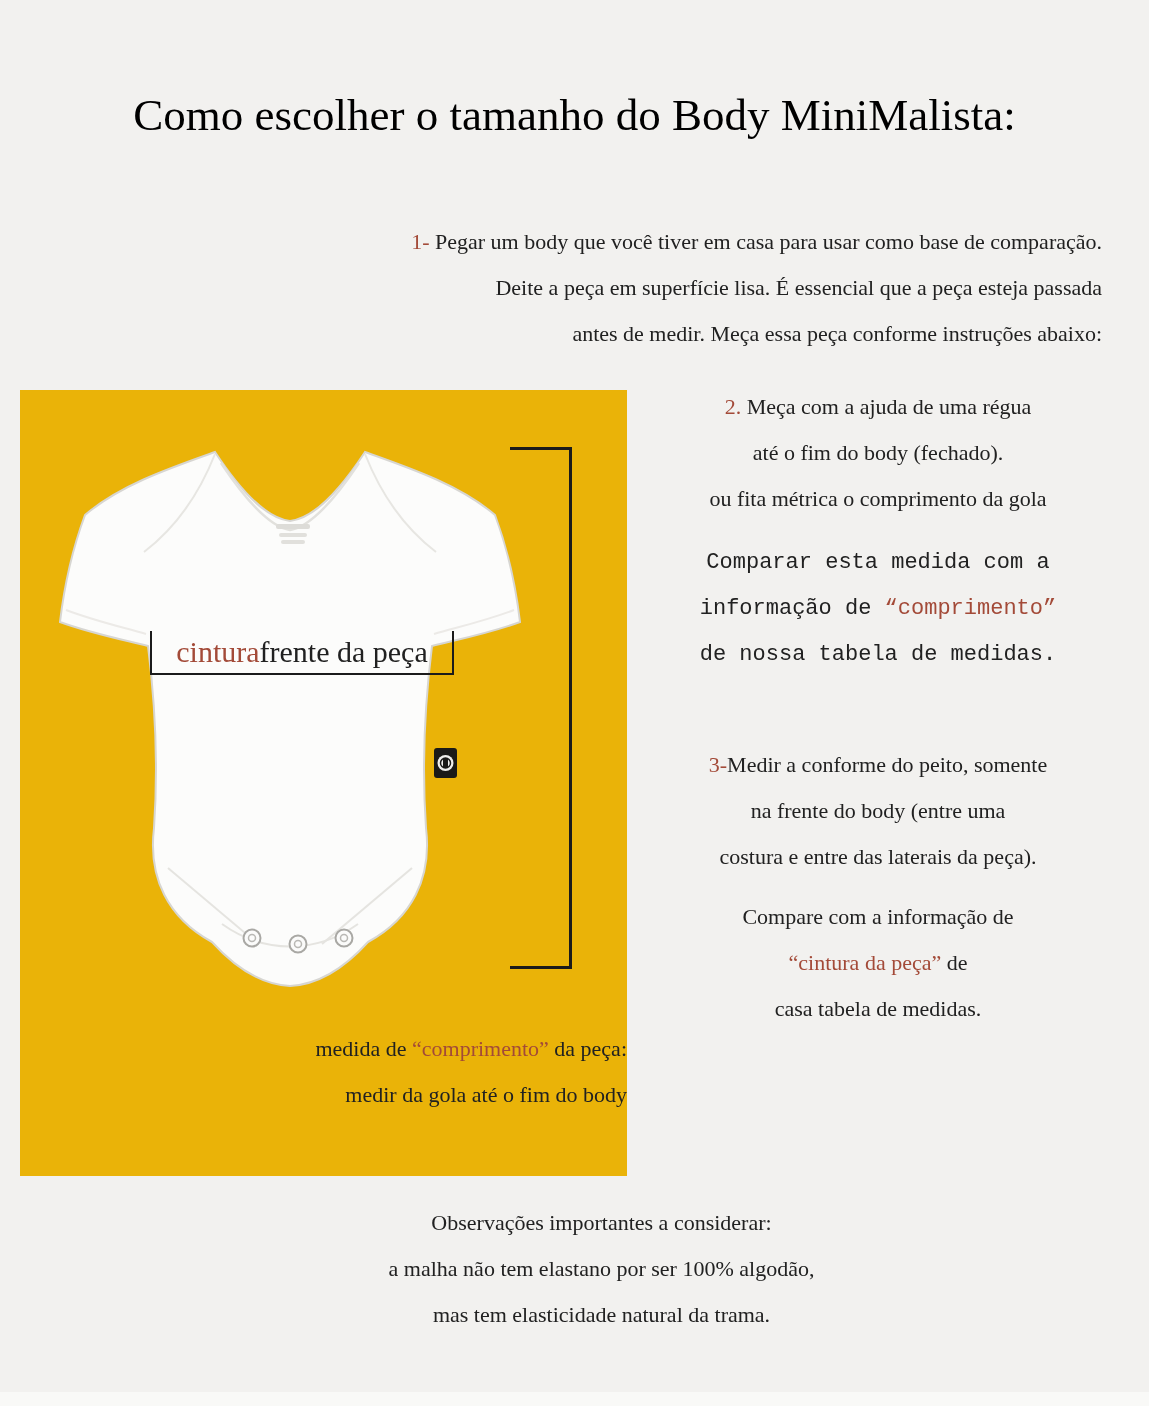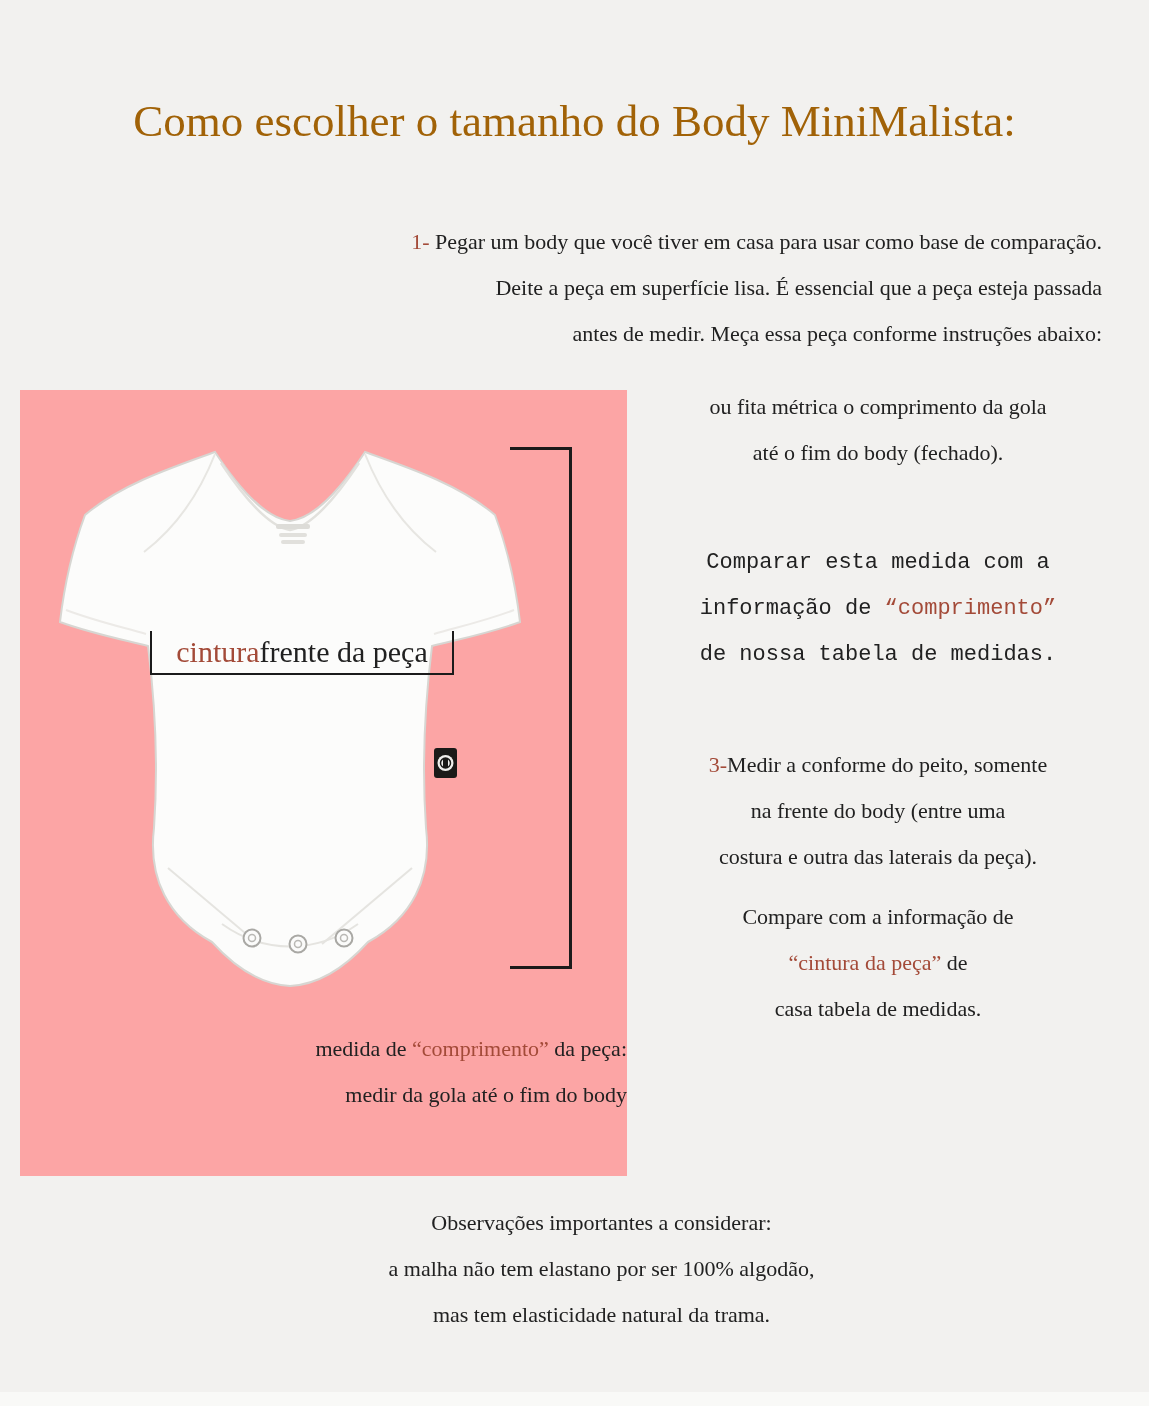--- a/index.html
+++ b/index.html
@@ -5,33 +5,33 @@
   html,body{margin:0;padding:0;}
   body{
     width:1149px;height:1406px;position:relative;overflow:hidden;
     background:#f2f1ef;color:#212121;
     font-family:"Liberation Serif", serif;
   }
   .abs{position:absolute;}
   .txt{font-size:22px;line-height:46px;}
   .accent{color:#a34a38;}
   #title{
-    top:90px;left:0;width:100%;text-align:center;
-    font-size:45px;line-height:62px;color:#a16207;
+    top:84px;left:0;width:100%;text-align:center;
+    font-size:45px;line-height:62px;color:#000000;
   }
   #step1{top:219px;left:0;right:47px;text-align:right;}
   .rightcol{left:620px;width:516px;text-align:center;}
   #step2{top:384px;}
   #compare-length{top:540px;font-family:Liberation Mono, monospace;}
   #step3{top:742px;}
   #compare-waist{top:894px;}
   #observations{top:1200px;left:0;width:100%;text-align:center;margin-left:27px;}
   
   #photo-box{
-    left:20px;top:390px;width:607px;height:786px;background:#fca5a5;
+    left:20px;top:390px;width:607px;height:786px;background:#eab308;
   }
   #bodysuit-svg{position:absolute;left:30px;top:40px;width:520px;height:580px;}
   #waist-measure{
     position:absolute;left:130px;top:241px;width:300px;height:42px;
     border-left:2px solid #1b1b1b;border-right:2px solid #1b1b1b;border-bottom:2px solid #1b1b1b;
     display:flex;align-items:center;justify-content:center;
     font-size:30px;white-space:nowrap;
   }
   #length-bracket{
     position:absolute;left:490px;top:57px;width:59px;height:516px;
@@ -111,34 +111,35 @@
       <span> frente da peça</span>
   </div>
 
   <div id="photo-caption" class="txt">
     <div><span>medida de </span><span class="accent">“comprimento”</span><span> da peça:</span></div>
     <div>medir da gola até o fim do body</div>
   </div>
 </div>
 
 <div id="step2" class="abs txt rightcol">
+  <div><span class="accent">2.</span><span> Meça com a ajuda de uma régua</span></div>
+  <div>até o fim do body (fechado).</div>
   <div>ou fita métrica o comprimento da gola</div>
-  <div>até o fim do body (fechado).</div>
 </div>
 
 <div id="compare-length" class="abs txt rightcol">
   <div>Comparar esta medida com a</div>
   <div><span>informação de </span><span class="accent">“comprimento”</span></div>
   <div>de nossa tabela de medidas.</div>
 </div>
 
 <div id="step3" class="abs txt rightcol">
   <div><span class="accent">3-</span><span>Medir a conforme do peito, somente</span></div>
   <div>na frente do body (entre uma</div>
-  <div>costura e outra das laterais da peça).</div>
+  <div>costura e entre das laterais da peça).</div>
 </div>
 
 <div id="compare-waist" class="abs txt rightcol">
   <div>Compare com a informação de</div>
   <div><span class="accent">“cintura da peça”</span><span> de</span></div>
   <div>casa tabela de medidas.</div>
 </div>
 
 <div id="observations" class="abs txt">
   <div>Observações importantes a considerar:</div>

